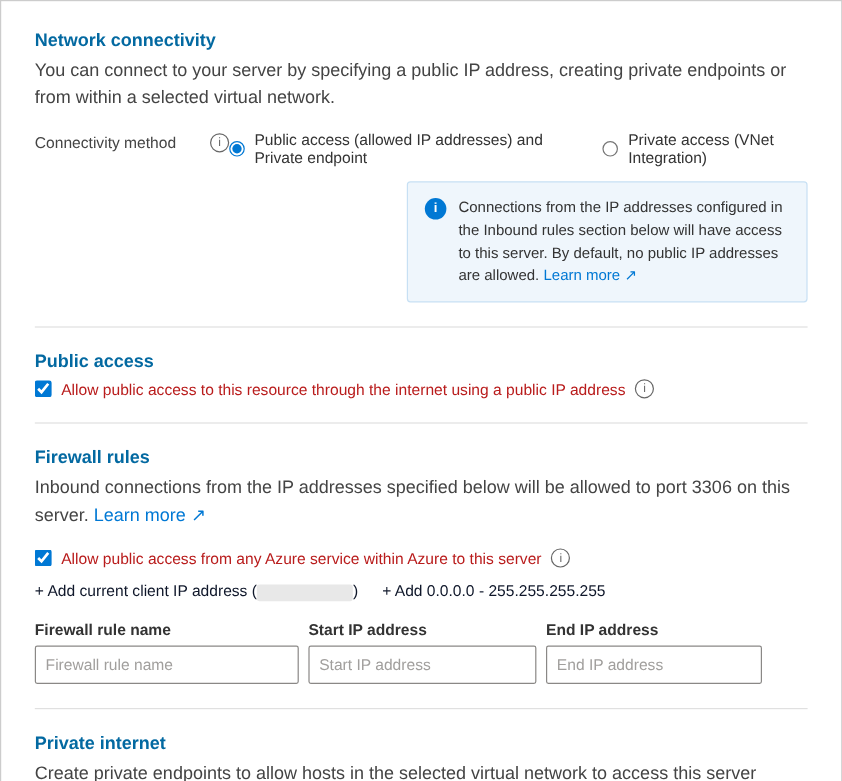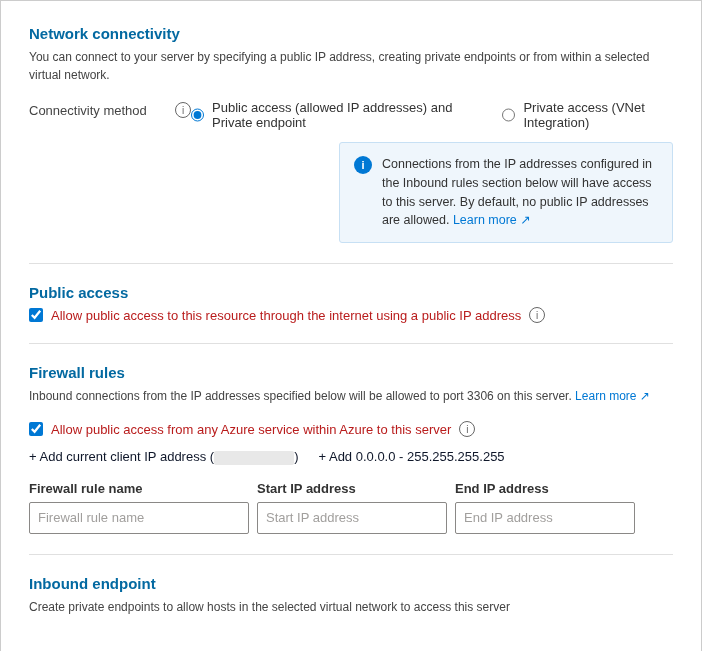--- a/index.html
+++ b/index.html
@@ -20,21 +20,21 @@
       background: #fff;
       padding: 24px 28px;
     }
     .section-title {
       font-size: 15px;
       font-weight: 600;
       margin-bottom: 6px;
       color: #0369a1;
     }
     .section-desc {
-      font-size: 12px;
+      font-size: 15px;
       color: #444;
       margin-bottom: 16px;
       line-height: 1.5;
     }
     .field-label {
       font-size: 13px;
       color: #444;
       min-width: 140px;
     }
     .info-icon {
@@ -170,21 +170,20 @@
     }
     .connectivity-row {
       display: flex;
       align-items: flex-start;
       gap: 0;
       margin-bottom: 4px;
     }
     .connectivity-label-col {
       min-width: 148px;
       display: flex;
-      align-items: center;
       gap: 6px;
       padding-top: 2px;
     }
     .connectivity-options-col {
       flex: 1;
     }
   </style>
 </head>
 <body>
 
@@ -267,17 +266,17 @@
         <input class="table-input" type="text" placeholder="Firewall rule name" style="">
         <input class="table-input" type="text" placeholder="Start IP address" style="">
         <input class="table-input" type="text" placeholder="End IP address" style="">
       </div>
     </div>
   </div>
 
   <hr class="divider">
 
   <div>
-    <div class="section-title">Inbound endpoint</div>
+    <div class="section-title">Private internet</div>
     <div class="section-desc">Create private endpoints to allow hosts in the selected virtual network to access this server</div>
   </div>
 
 </div>
 
 </body></html>

